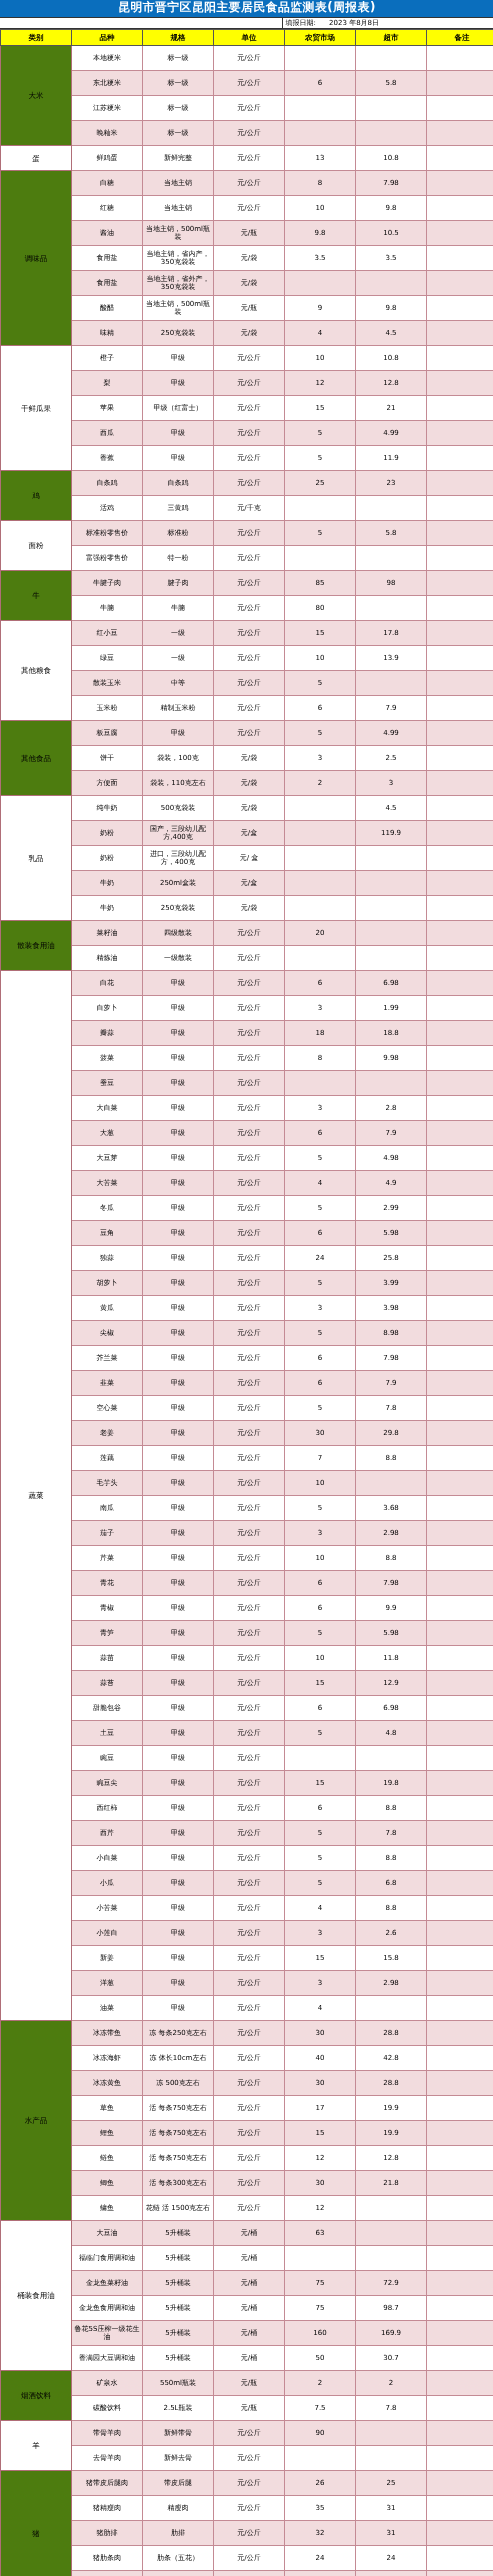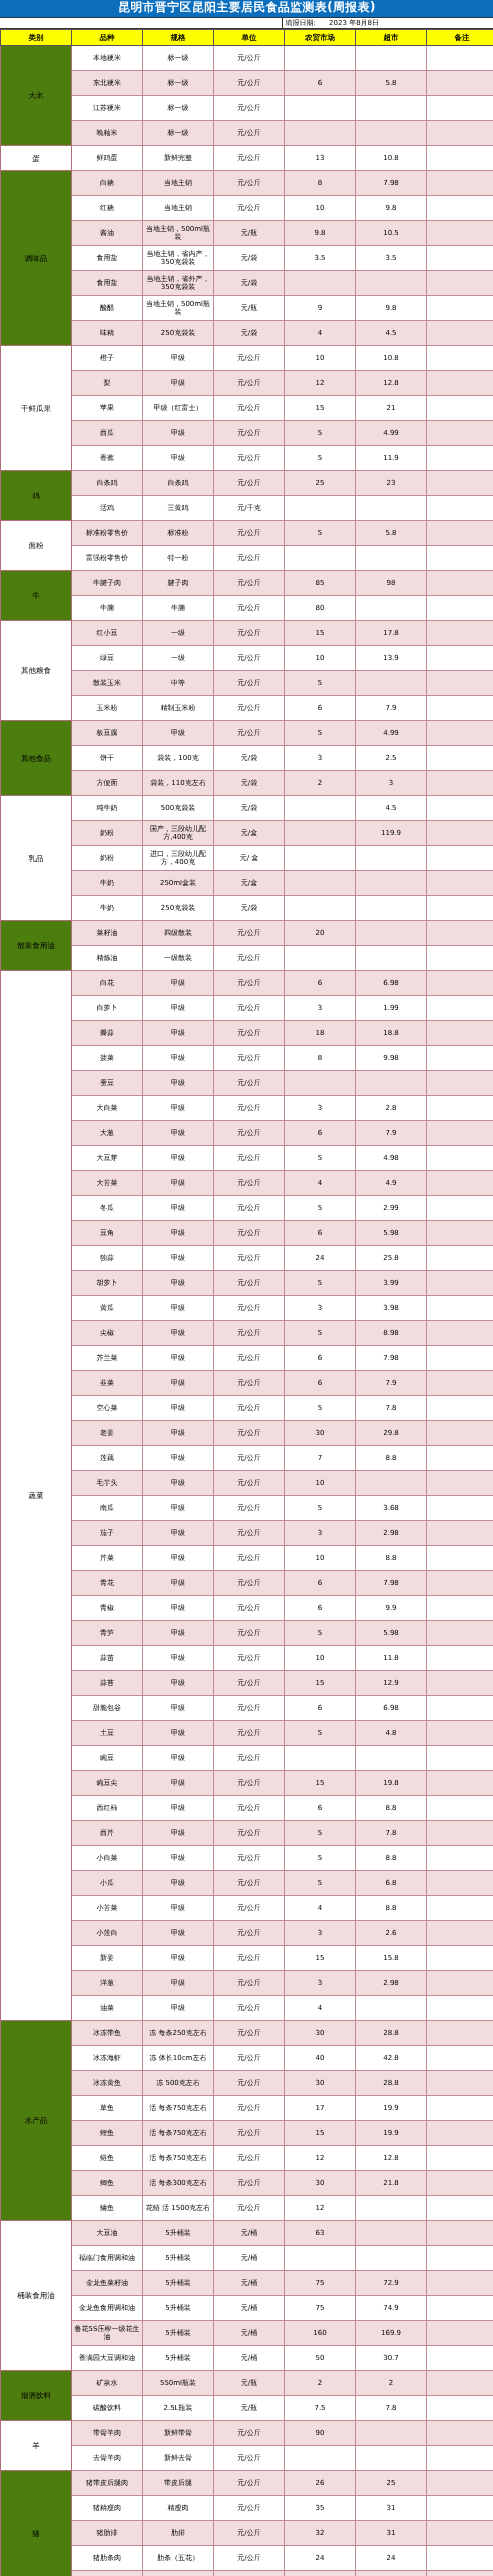--- a/index.html
+++ b/index.html
@@ -787,21 +787,21 @@
           <td class="cell">元/桶</td>
           <td class="cell">75</td>
           <td class="cell">72.9</td>
           <td class="cell"></td>
         </tr>
         <tr>
           <td class="cell">金龙鱼食用调和油</td>
           <td class="cell">5升桶装</td>
           <td class="cell">元/桶</td>
           <td class="cell">75</td>
-          <td class="cell">74.9</td>
+          <td class="cell">98.7</td>
           <td class="cell"></td>
         </tr>
         <tr class="alt">
           <td class="cell">鲁花5S压榨一级花生油</td>
           <td class="cell">5升桶装</td>
           <td class="cell">元/桶</td>
           <td class="cell">160</td>
           <td class="cell">169.9</td>
           <td class="cell"></td>
         </tr>

